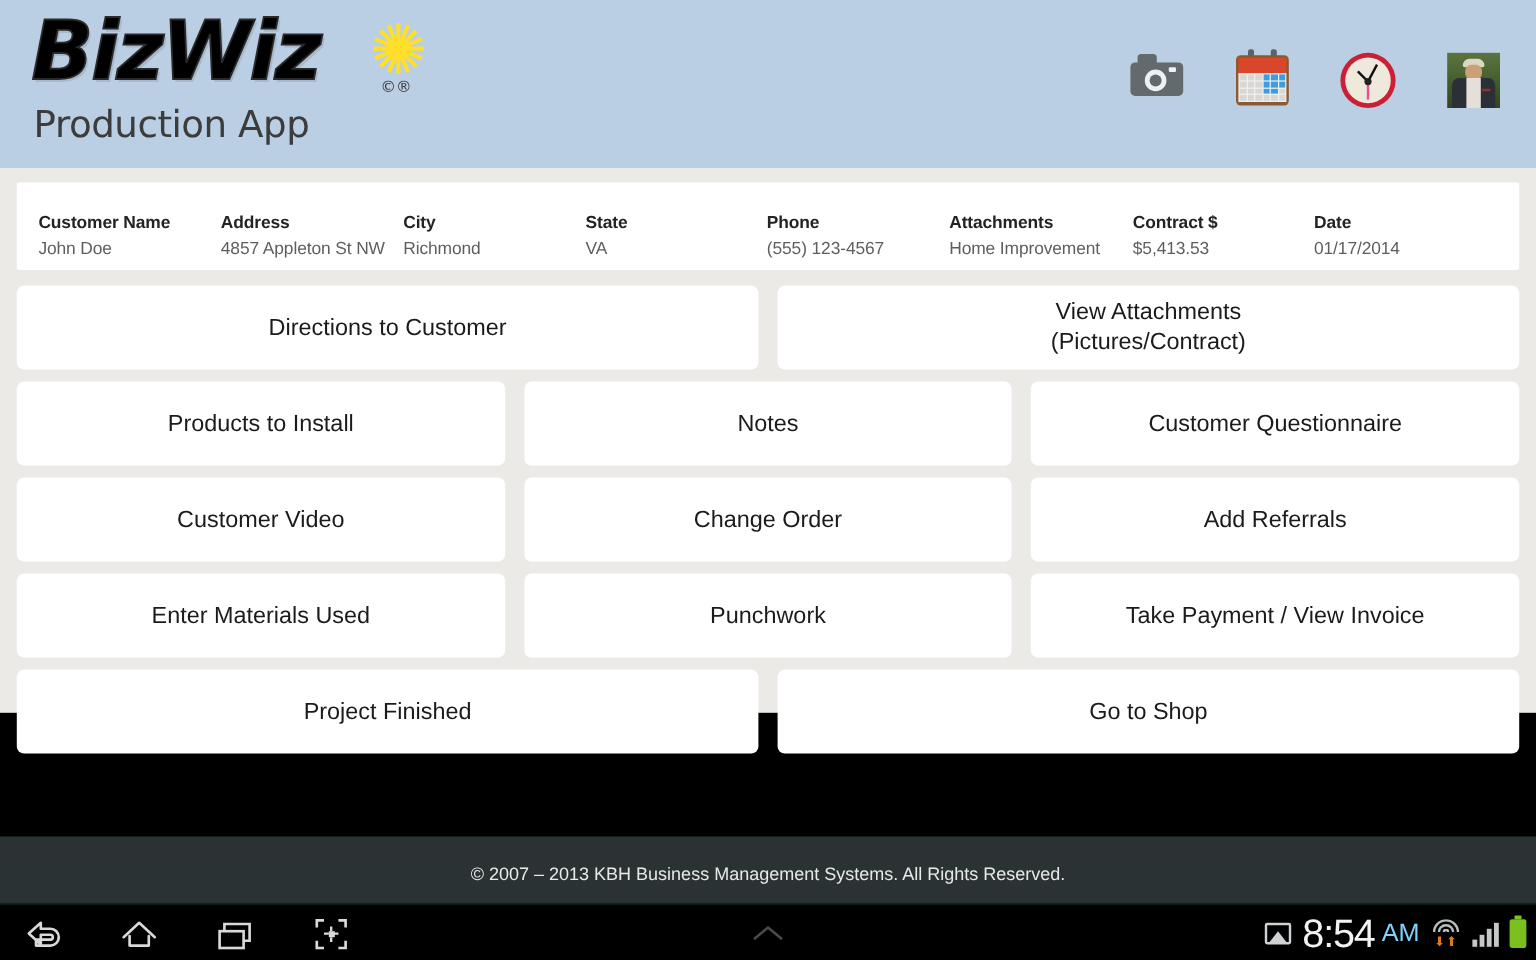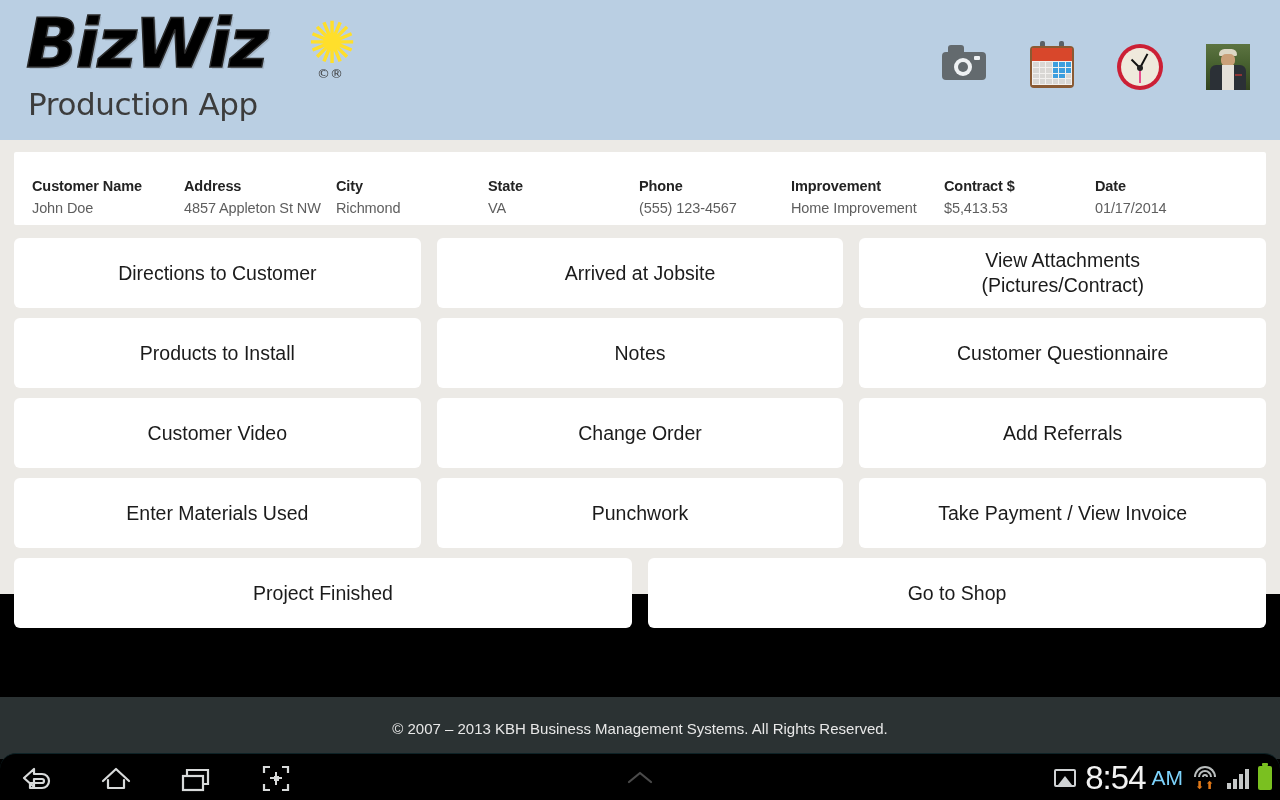--- a/index.html
+++ b/index.html
@@ -136,21 +136,21 @@
   .footer {
     position: absolute; left: 0; top: 697px; width: 1280px; height: 62px;
     background: #2b3233;
     display: flex; align-items: center; justify-content: center;
   }
   .footer-text { color: #e8e8e8; font-size: 15px; }
 
   
   .navbar {
     position: absolute; left: 0; top: 753px; width: 1280px; height: 47px;
-    background: #000; border-top: 1px solid #0d2226; border-radius: 16px;
+    background: #000; border-top: 1px solid #0d2226;
   }
   .nav-left { position: absolute; left: 14px; top: 0; height: 47px;
      display: flex; align-items: center; gap: 36px; }
   .nav-btn { width: 44px; height: 44px; position: relative; cursor: pointer; }
   .nav-center { position: absolute; left: 618px; top: 12px; width: 44px; height: 24px; cursor: pointer; }
 
   .status { position: absolute; right: 8px; top: 0; height: 47px;
      display: flex; align-items: center; gap: 9px; }
   .st-img { width: 22px; height: 18px; border: 2px solid #cfd2d4; border-radius: 2px;
      position: relative; overflow: hidden; background: #000; }
@@ -266,42 +266,37 @@
         </div>
         <div class="info-field" style="left: 474px;">
           <div class="info-label">State</div>
           <div class="info-value">VA</div>
         </div>
         <div class="info-field" style="left: 625px;">
           <div class="info-label">Phone</div>
           <div class="info-value">(555) 123-4567</div>
         </div>
         <div class="info-field" style="left: 777px;">
-          <div class="info-label">Improvement</div>
+          <div class="info-label">Attachments</div>
           <div class="info-value">Home Improvement</div>
         </div>
         <div class="info-field" style="left: 930px;">
           <div class="info-label">Contract $</div>
           <div class="info-value">$5,413.53</div>
         </div>
         <div class="info-field" style="left: 1081px;">
           <div class="info-label">Date</div>
           <div class="info-value">01/17/2014</div>
         </div>
       </div>
     <div class="grid" id="tile-grid">
         <div class="grid-row">
           <div class="tile">
             <div>
               <span>Directions to Customer</span>
-            </div>
-          </div>
-          <div class="tile">
-            <div>
-              <span>Arrived at Jobsite</span>
             </div>
           </div>
           <div class="tile">
             <div>
               <span>View Attachments</span>
               <span>(Pictures/Contract)</span>
             </div>
           </div>
         </div>
         <div class="grid-row">

